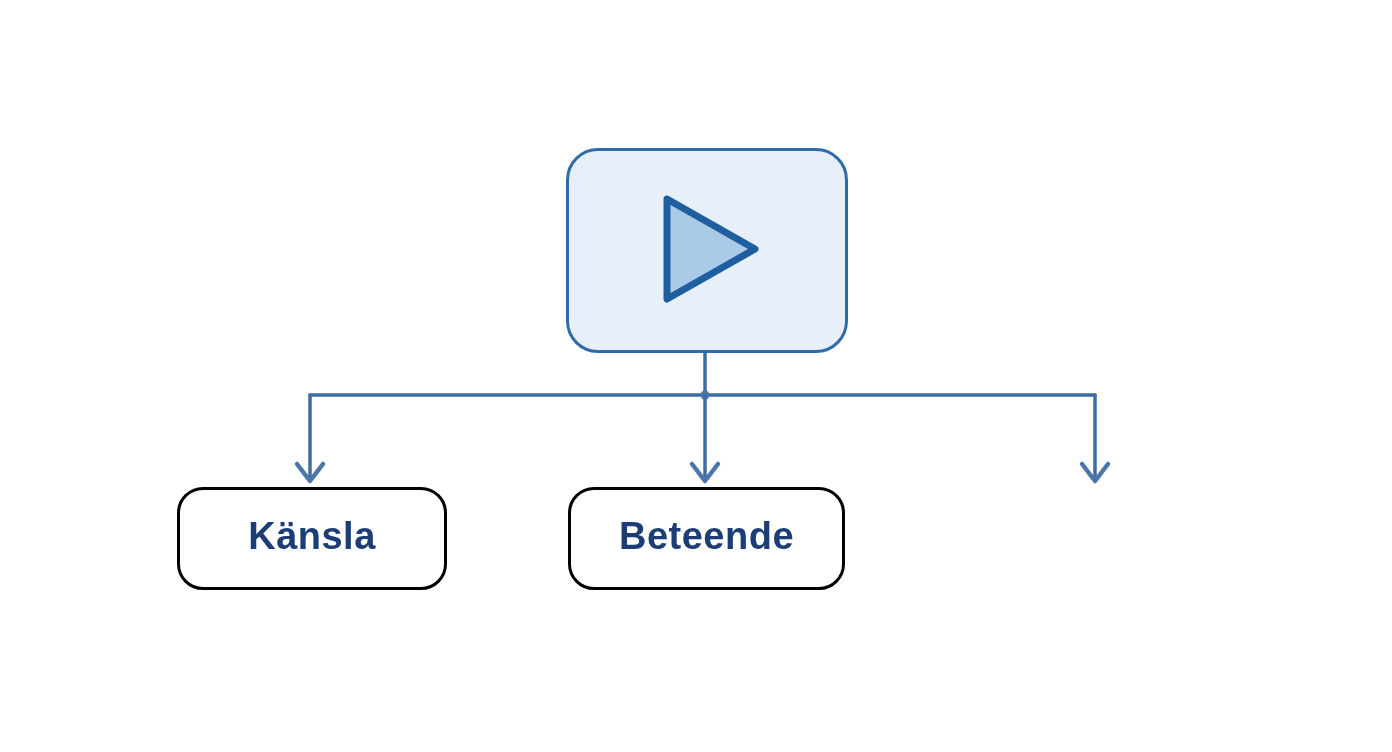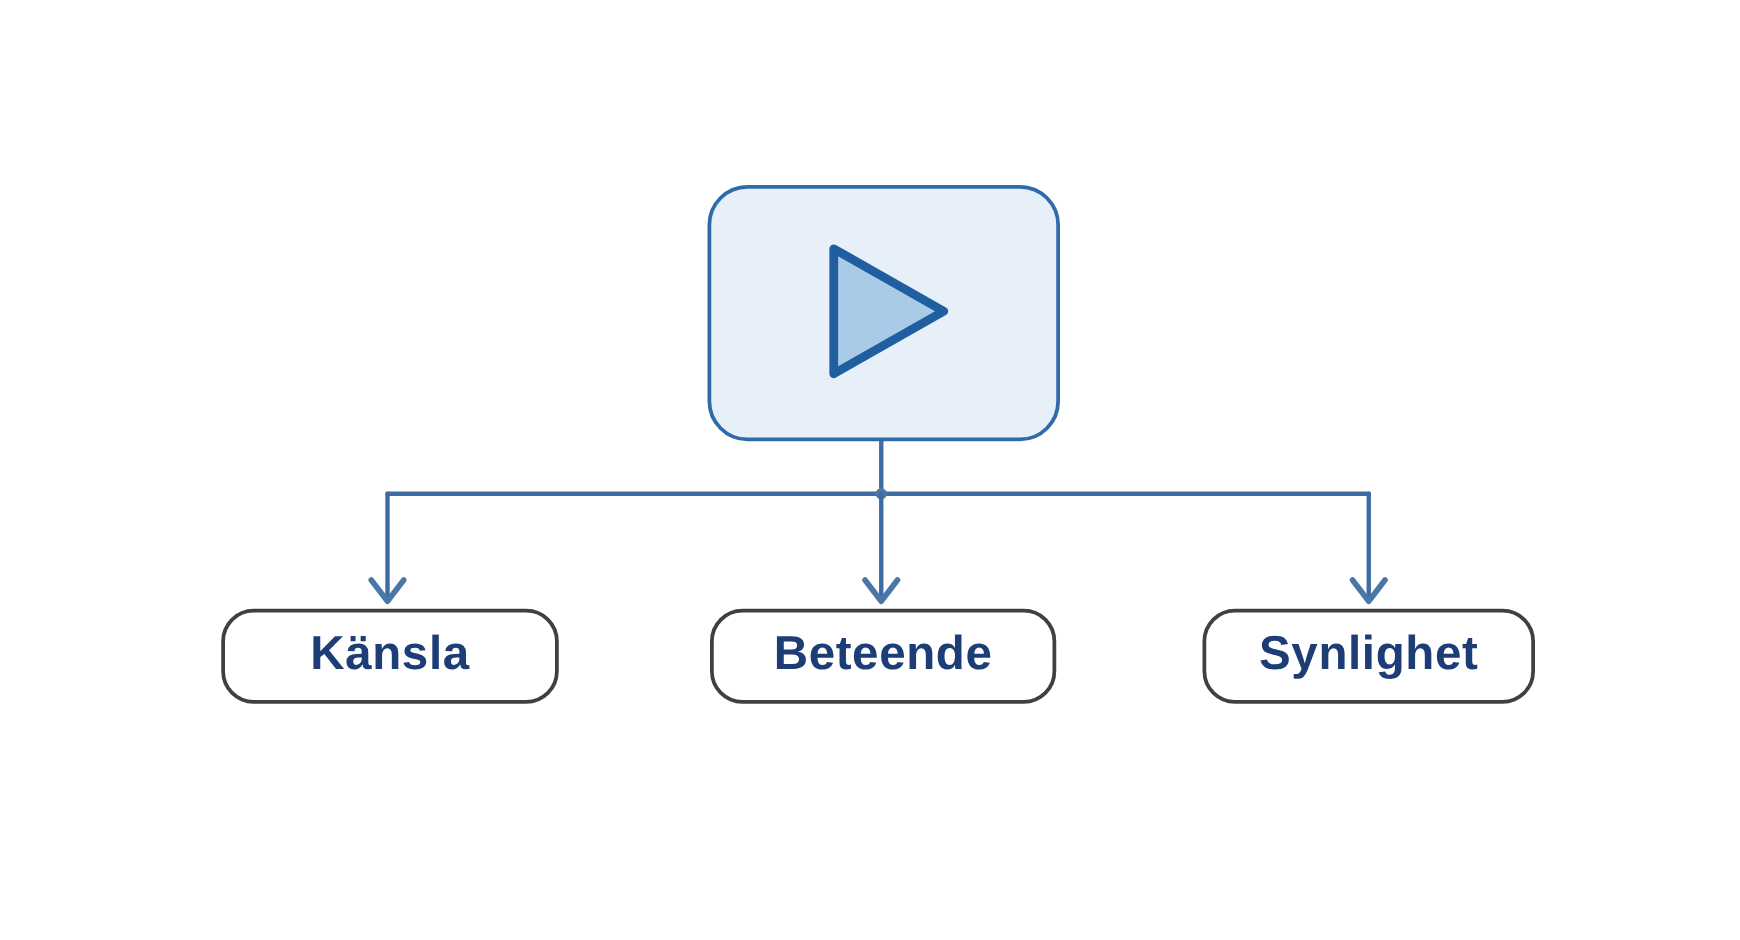--- a/index.html
+++ b/index.html
@@ -60,24 +60,24 @@
   }
   .play-svg path {
     fill: #a9cbe7;
     stroke: #1f5f9f;
     stroke-width: 7;
     stroke-linejoin: round;
   }
   .child-box {
     position: absolute;
     top: 487px;
-    height: 76px;
+    height: 103px;
     box-sizing: border-box;
     background: #ffffff;
-    border: 3px solid #404040;
+    border: 3px solid #000000;
     border-radius: 26px;
     display: flex;
     align-items: center;
     justify-content: center;
   }
   .child-box .label {
     font-size: 38px;
     font-weight: bold;
     color: #1c3d75;
     letter-spacing: 0.5px;
@@ -118,17 +118,14 @@
   </div>
 
   <div class="child-box box-kansla">
     <span class="label">Känsla</span>
   </div>
 
   <div class="child-box box-beteende">
     <span class="label">Beteende</span>
   </div>
 
-  <div class="child-box box-synlighet">
-    <span class="label">Synlighet</span>
-  </div>
 
 </div>
 
 </body></html>

